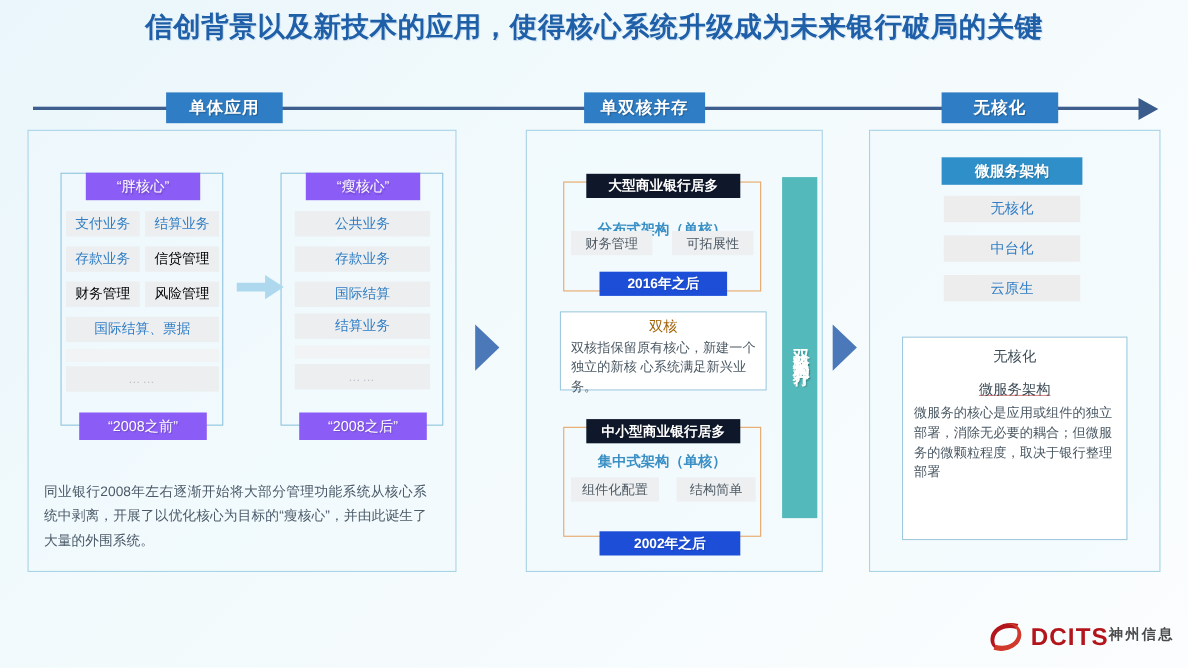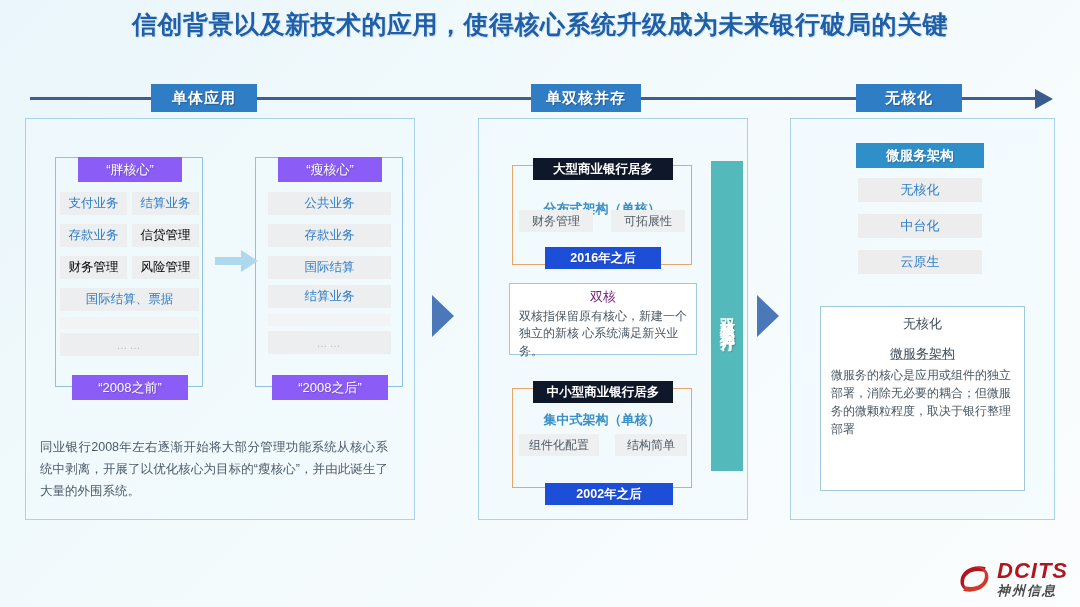--- a/index.html
+++ b/index.html
@@ -174,21 +174,21 @@
   #mt-0 { left: 519px; top: 210px; width: 74px; }
   #mt-1 { left: 611px; top: 210px; width: 74px; }
   #mt-2 { left: 519px; top: 434px; width: 80px; }
   #mt-3 { left: 615px; top: 434px; width: 72px; }
 
   #mid-white-box {
     position: absolute; left: 509px; top: 283px; width: 188px; height: 72px;
     background: #ffffff; border: 1px solid #9ec9de;
   }
   #mid-white-title {
-    text-align: center; font-size: 13px; color: #701a75; padding-top: 4px;
+    text-align: center; font-size: 13px; color: #a16207; padding-top: 4px;
   }
   #mid-white-body {
     font-size: 12px; color: #4a5863; line-height: 1.45; padding: 2px 8px 0 9px;
   }
 
   
   #teal-bar {
     position: absolute; left: 711px; top: 161px; width: 32px; height: 310px;
     background: #53b9ba;
     display: flex; align-items: center; justify-content: center;
@@ -227,21 +227,21 @@
   .rw-body {
     font-size: 12px; color: #4a5863; line-height: 1.5; padding: 3px 9px 0 10px;
   }
 
   
   #logo {
     position: absolute; right: 12px; bottom: 10px;
     display: flex; align-items: center; gap: 5px;
   }
   #logo-mark { width: 36px; height: 36px; }
-  #logo-words { display: flex; flex-direction: column; line-height: 1; font-style: italic; }
+  #logo-words { display: flex; flex-direction: row; line-height: 1; }
   #logo-en {
     font-size: 22px; font-weight: bold; color: #b3151c;
     letter-spacing: 1px; font-family: "Liberation Sans", sans-serif;
   }
   #logo-cn {
     font-size: 13px; font-weight: bold; color: #4a4a4a; letter-spacing: 2px;
     margin-top: 2px;
   }
 </style>
 </head>

